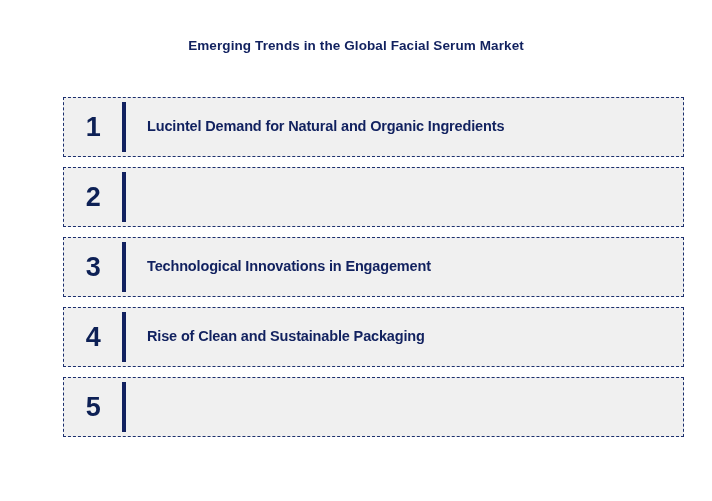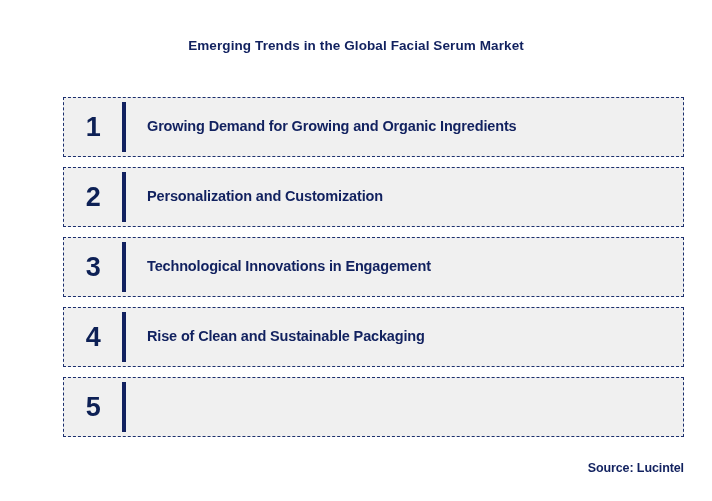--- a/index.html
+++ b/index.html
@@ -140,33 +140,30 @@
   <div class="rows">
 
     <div class="trend-row">
       <div class="rank-cell">
         <span class="rank-num">1</span>
       </div>
       <div class="divider-cell">
         <span class="divider-bar"></span>
       </div>
       <div class="label-cell">
-        <span class="trend-label">Growing Demand for Growing and Organic Ingredients</span>
+        <span class="trend-label">Lucintel Demand for Natural and Organic Ingredients</span>
       </div>
     </div>
 
     <div class="trend-row">
       <div class="rank-cell">
         <span class="rank-num">2</span>
       </div>
       <div class="divider-cell">
         <span class="divider-bar"></span>
-      </div>
-      <div class="label-cell">
-        <span class="trend-label">Personalization and Customization</span>
       </div>
     </div>
 
     <div class="trend-row">
       <div class="rank-cell">
         <span class="rank-num">3</span>
       </div>
       <div class="divider-cell">
         <span class="divider-bar"></span>
       </div>
@@ -191,17 +188,14 @@
       <div class="rank-cell">
         <span class="rank-num">5</span>
       </div>
       <div class="divider-cell">
         <span class="divider-bar"></span>
       </div>
     </div>
 
   </div>
 
-  <div class="source-wrap">
-    <span class="source-text">Source: Lucintel</span>
-  </div>
 
 </div>
 
 </body></html>

